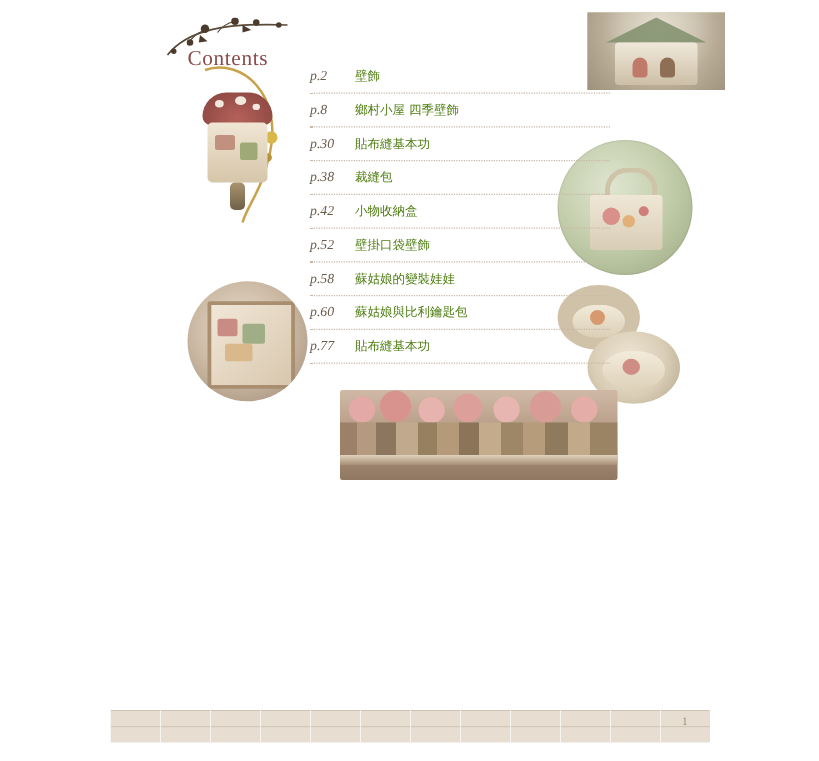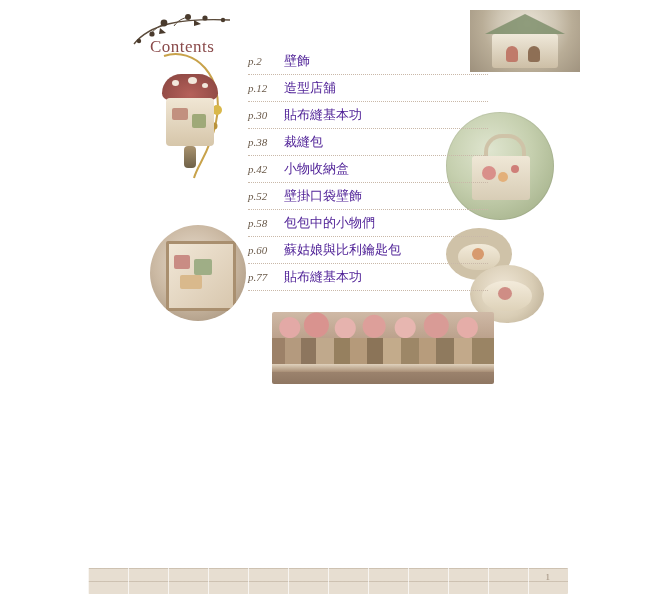--- a/index.html
+++ b/index.html
@@ -61,22 +61,22 @@
   .toc-page {
     width: 36px;
     flex: 0 0 36px;
     font-style: italic;
     font-size: 11px;
     color: #6b5b4b;
     font-family: "Liberation Serif", serif;
     text-align: left;
   }
   .toc-title {
-    font-size: 13px;
-    color: #4c1d95;
+    font-size: 10px;
+    color: #4d7c0f;
     white-space: nowrap;
     font-family: "DejaVu Sans", sans-serif;
   }
 
   
   .photo {
     position: absolute;
     overflow: hidden;
   }
   .photo.round {
@@ -381,42 +381,42 @@
     <div class="items"></div>
     <div class="shelfline"></div>
   </div>
 
   <div class="toc">
     <div class="toc-row">
       <span class="toc-page">p.2</span>
       <span class="toc-title">壁飾</span>
     </div>
     <div class="toc-row">
-      <span class="toc-page">p.12</span>
-      <span class="toc-title">造型店舖</span>
+      <span class="toc-page">p.8</span>
+      <span class="toc-title">鄉村小屋 四季壁飾</span>
     </div>
     <div class="toc-row">
       <span class="toc-page">p.30</span>
       <span class="toc-title">貼布縫基本功</span>
     </div>
     <div class="toc-row">
       <span class="toc-page">p.38</span>
       <span class="toc-title">裁縫包</span>
     </div>
     <div class="toc-row">
       <span class="toc-page">p.42</span>
       <span class="toc-title">小物收納盒</span>
     </div>
     <div class="toc-row">
       <span class="toc-page">p.52</span>
       <span class="toc-title">壁掛口袋壁飾</span>
     </div>
     <div class="toc-row">
       <span class="toc-page">p.58</span>
-      <span class="toc-title">包包中的小物們</span>
+      <span class="toc-title">蘇姑娘的變裝娃娃</span>
     </div>
     <div class="toc-row">
       <span class="toc-page">p.60</span>
       <span class="toc-title">蘇姑娘與比利鑰匙包</span>
     </div>
     <div class="toc-row">
       <span class="toc-page">p.77</span>
       <span class="toc-title">貼布縫基本功</span>
     </div>
   </div>

